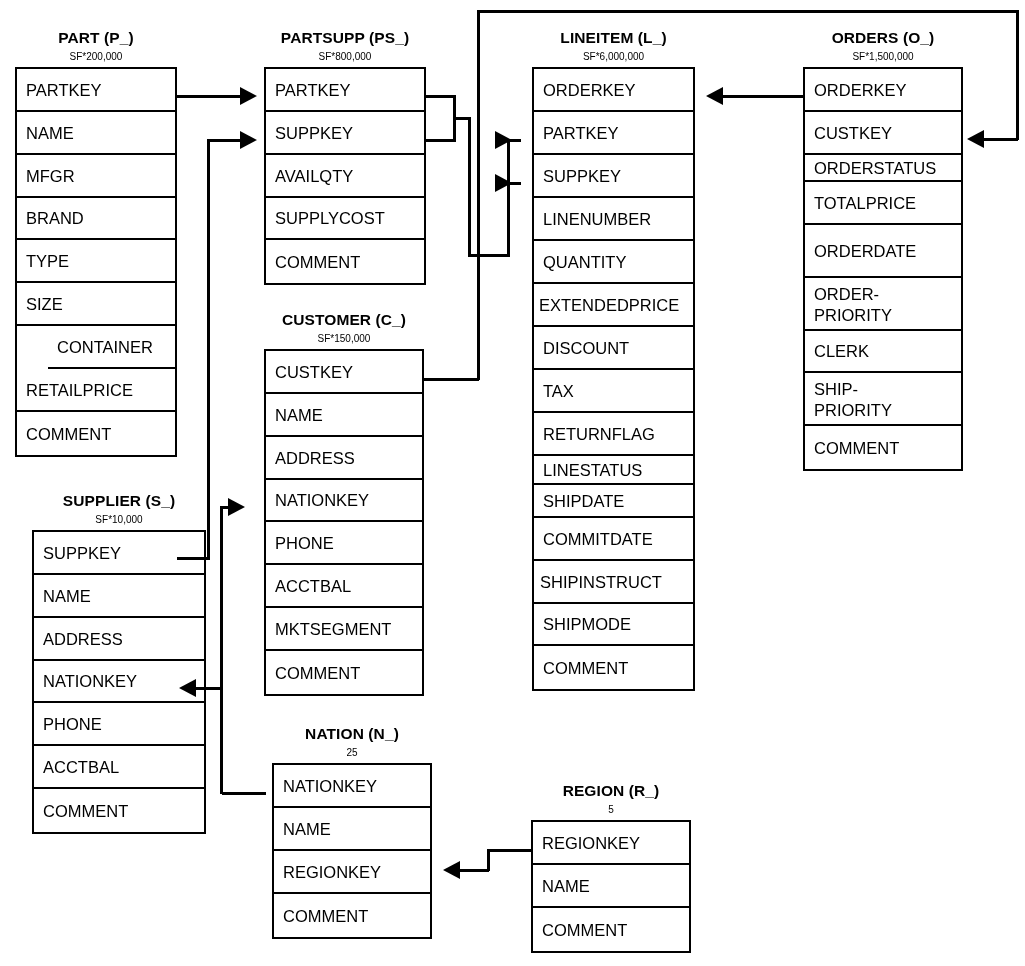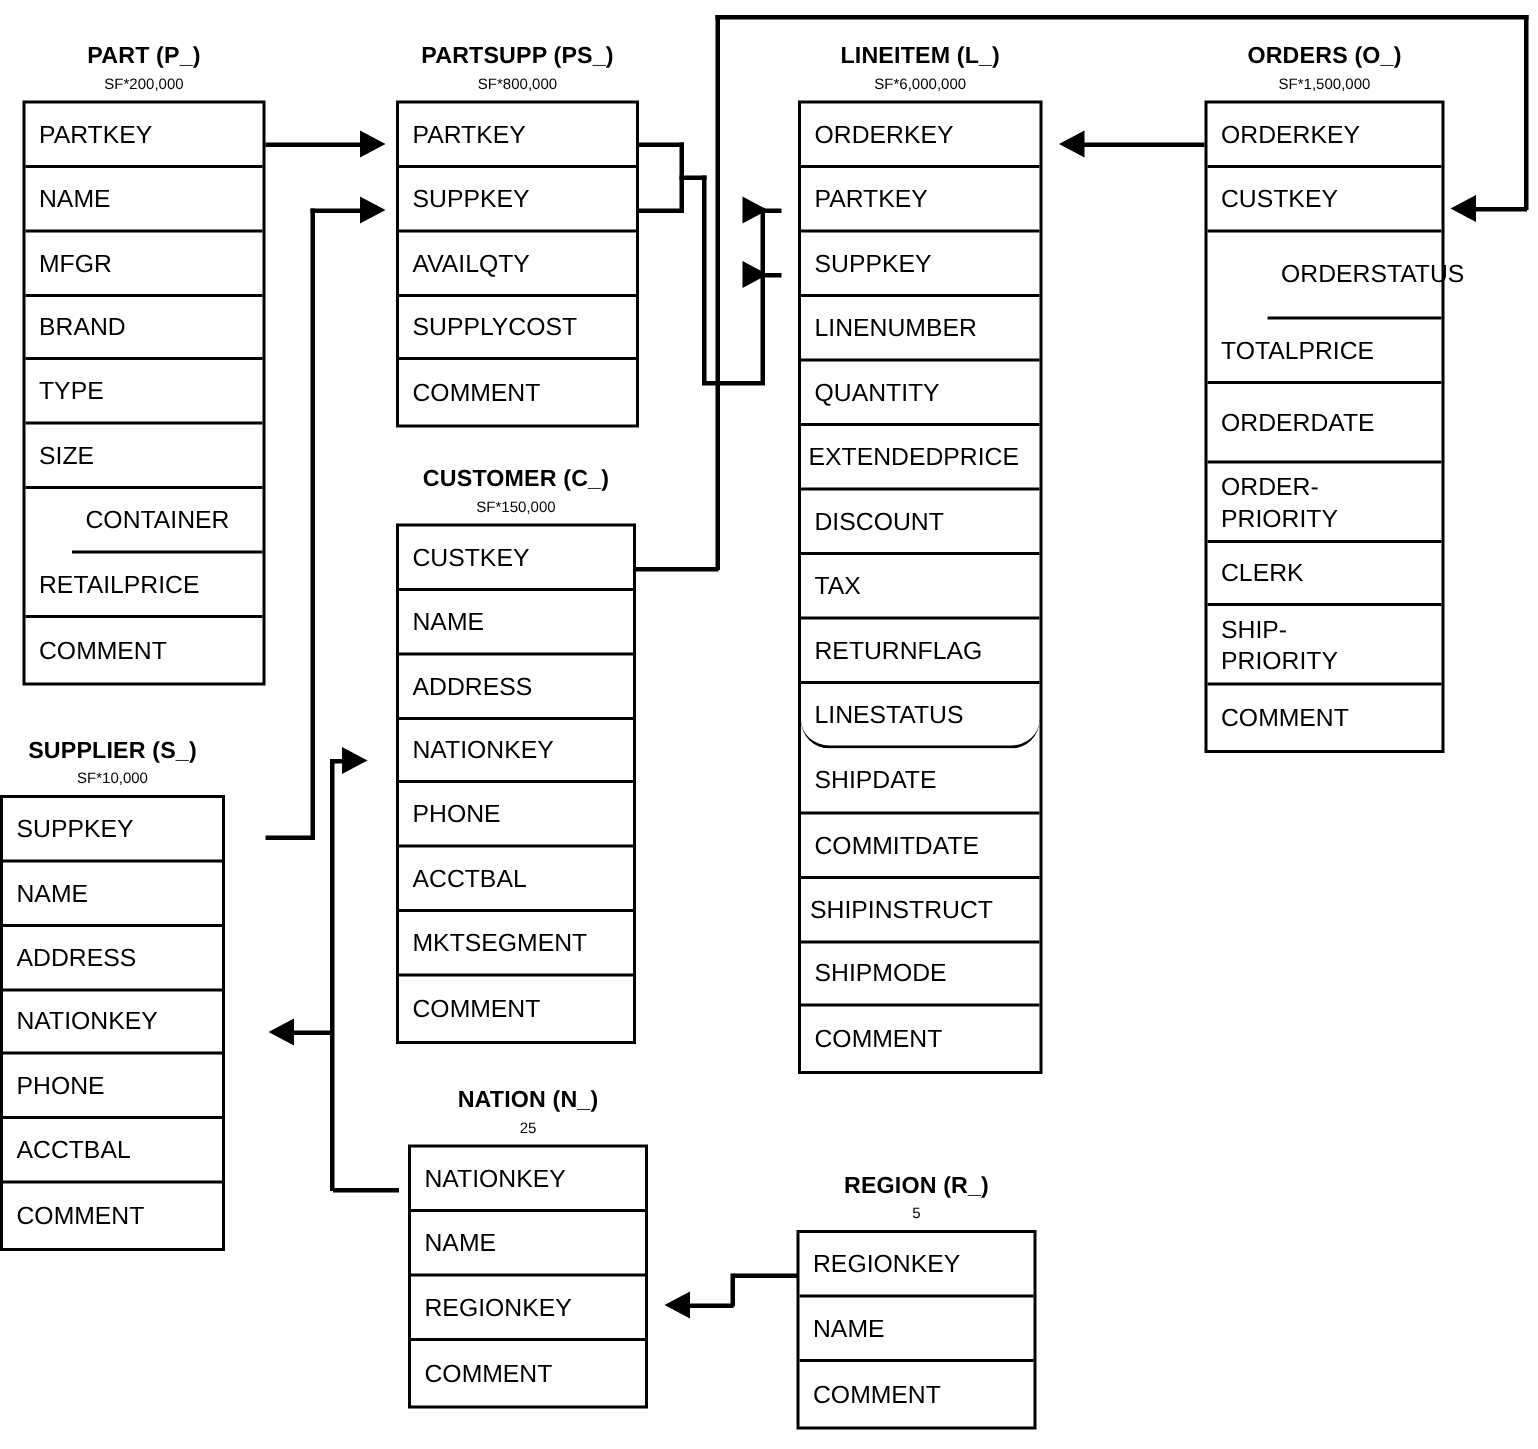--- a/index.html
+++ b/index.html
@@ -159,24 +159,24 @@
         </div>
       <div class="row" style="height:43px;">
           <span class="lbl">DISCOUNT</span>
         </div>
       <div class="row" style="height:43px;">
           <span class="lbl">TAX</span>
         </div>
       <div class="row" style="height:43px;">
           <span class="lbl">RETURNFLAG</span>
         </div>
-      <div class="row" style="height:43px;border-radius:19px;">
+      <div class="row" style="height:29px;">
           <span class="lbl">LINESTATUS</span>
         </div>
-      <div class="row" style="height:44px;">
+      <div class="row" style="height:33px;">
           <span class="lbl">SHIPDATE</span>
         </div>
       <div class="row" style="height:43px;">
           <span class="lbl">COMMITDATE</span>
         </div>
       <div class="row" style="height:43px;padding-left:6px;">
           <span class="lbl">SHIPINSTRUCT</span>
         </div>
       <div class="row" style="height:42px;">
           <span class="lbl">SHIPMODE</span>
@@ -190,21 +190,21 @@
   <div class="table-block" style="left:803px; top:28px; width:160px;">
     <div class="tbl-title">ORDERS (O_)</div>
     <div class="tbl-card">SF*1,500,000</div>
     <div class="tbl-box">
       <div class="row" style="height:43px;">
           <span class="lbl">ORDERKEY</span>
         </div>
       <div class="row" style="height:43px;">
           <span class="lbl">CUSTKEY</span>
         </div>
-      <div class="row" style="height:58px;margin-left:40px;">
+      <div class="row" style="height:27px;">
           <span class="lbl">ORDERSTATUS</span>
         </div>
       <div class="row" style="height:43px;">
           <span class="lbl">TOTALPRICE</span>
         </div>
       <div class="row" style="height:53px;">
           <span class="lbl">ORDERDATE</span>
         </div>
       <div class="row two-line" style="height:53px;">
         <span class="lbl">ORDER-</span>
@@ -247,21 +247,21 @@
         </div>
       <div class="row" style="height:43px;">
           <span class="lbl">MKTSEGMENT</span>
         </div>
       <div class="row" style="height:43px;">
           <span class="lbl">COMMENT</span>
         </div>
     </div>
   </div>
 
-  <div class="table-block" style="left:0; top:491px; width:150px;">
+  <div class="table-block" style="left:32px; top:491px; width:174px;">
     <div class="tbl-title">SUPPLIER (S_)</div>
     <div class="tbl-card">SF*10,000</div>
     <div class="tbl-box">
       <div class="row" style="height:43px;">
           <span class="lbl">SUPPKEY</span>
         </div>
       <div class="row" style="height:43px;">
           <span class="lbl">NAME</span>
         </div>
       <div class="row" style="height:43px;">

